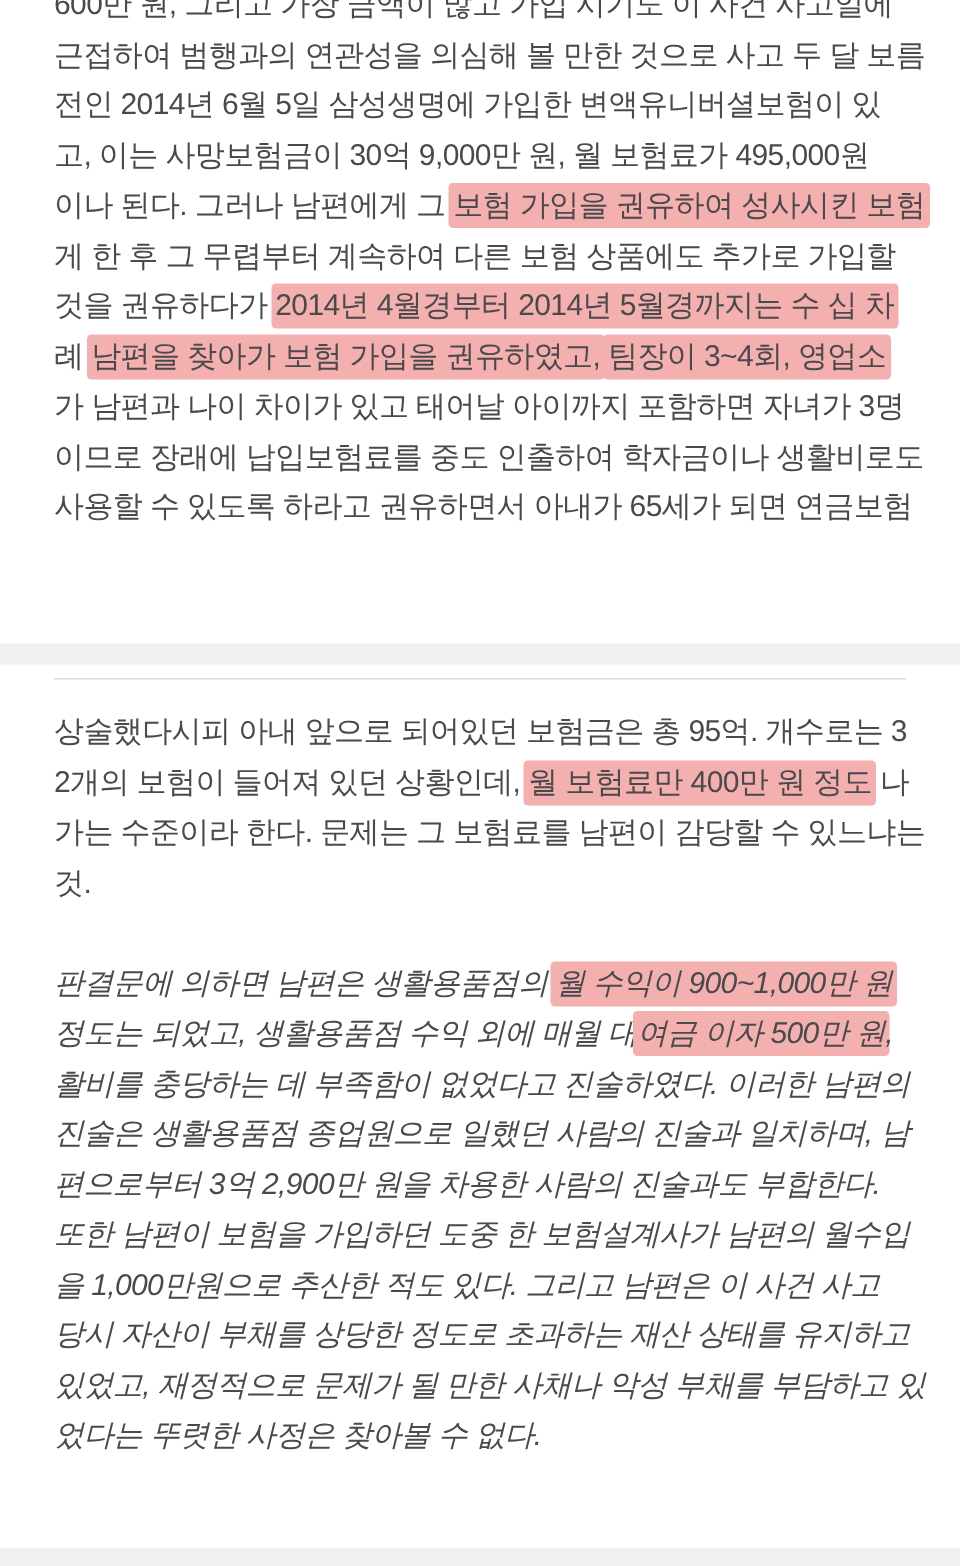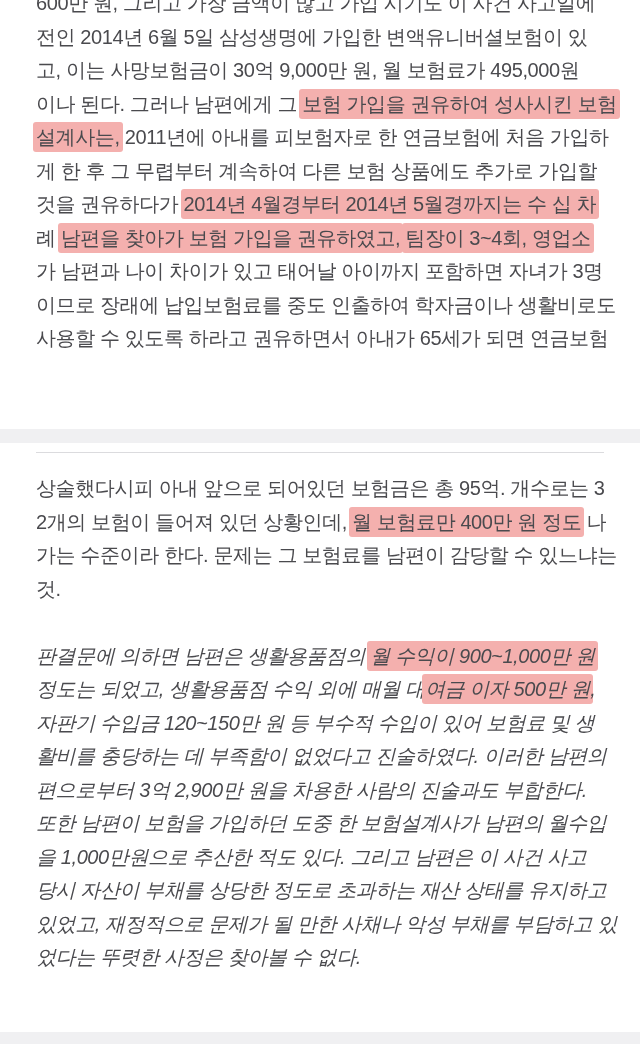--- a/index.html
+++ b/index.html
@@ -45,46 +45,46 @@
     text-align:right;
   }
 </style>
 </head>
 <body>
 
 <div id="article-root">
   <div class="card" id="sec1">
       <div class="para">
         <div class="line"><span class="seg">600만 원, 그리고 가장 금액이 많고 가입 시기도 이 사건 사고일에</span></div>
+        <div class="line"><span class="seg">근접하여 범행과의 연관성을 의심해 볼 만한 것으로 사고 두 달 보름</span></div>
         <div class="line"><span class="seg">전인 2014년 6월 5일 삼성생명에 가입한 변액유니버셜보험이 있</span></div>
         <div class="line"><span class="seg">고, 이는 사망보험금이 30억 9,000만 원, 월 보험료가 495,000원</span></div>
         <div class="line"><span class="seg">이나 된다. 그러나 남편에게 그 </span><span class="seg hl">보험 가입을 권유하여 성사시킨 보험</span></div>
-        <div class="line"><span class="seg hl">설계사는,</span><span class="seg"> 2011년에 아내를 피보험자로 한 연금보험에 처음 가입하</span></div>
         <div class="line"><span class="seg">게 한 후 그 무렵부터 계속하여 다른 보험 상품에도 추가로 가입할</span></div>
         <div class="line"><span class="seg">것을 권유하다가 </span><span class="seg hl">2014년 4월경부터 2014년 5월경까지는 수 십 차</span></div>
         <div class="line"><span class="seg">례 </span><span class="seg hl">남편을 찾아가 보험 가입을 권유하였고,</span><span class="seg"> </span><span class="seg hl">팀장이 3~4회, 영업소</span></div>
         <div class="line"><span class="seg">가 남편과 나이 차이가 있고 태어날 아이까지 포함하면 자녀가 3명</span></div>
         <div class="line"><span class="seg">이므로 장래에 납입보험료를 중도 인출하여 학자금이나 생활비로도</span></div>
         <div class="line"><span class="seg">사용할 수 있도록 하라고 권유하면서 아내가 65세가 되면 연금보험</span></div>
       </div>
     </div>
   <div class="gap" id="gap1"></div>
   <div class="card" id="sec2">
       <hr class="divider">
       <div class="para">
         <div class="line"><span class="seg">상술했다시피 아내 앞으로 되어있던 보험금은 총 95억. 개수로는 3</span></div>
         <div class="line"><span class="seg">2개의 보험이 들어져 있던 상황인데, </span><span class="seg hl">월 보험료만 400만 원 정도</span><span class="seg"> 나</span></div>
         <div class="line"><span class="seg">가는 수준이라 한다. 문제는 그 보험료를 남편이 감당할 수 있느냐는</span></div>
         <div class="line"><span class="seg">것.</span></div>
       </div>
       <div class="para">
         <div class="line"><span class="seg">판결문에 의하면 남편은 생활용품점의 </span><span class="seg hl">월 수익이 900~1,000만 원</span></div>
         <div class="line"><span class="seg">정도는 되었고, 생활용품점 수익 외에 매월 대</span><span class="seg hl">여금 이자 500만 원</span><span class="seg">,</span></div>
-        <div class="line"><span class="seg">자판기 수입금 120~150만 원 등 부수적 수입이 있어 보험료 및 생</span></div>
         <div class="line"><span class="seg">활비를 충당하는 데 부족함이 없었다고 진술하였다. 이러한 남편의</span></div>
+        <div class="line"><span class="seg">진술은 생활용품점 종업원으로 일했던 사람의 진술과 일치하며, 남</span></div>
         <div class="line"><span class="seg">편으로부터 3억 2,900만 원을 차용한 사람의 진술과도 부합한다.</span></div>
         <div class="line"><span class="seg">또한 남편이 보험을 가입하던 도중 한 보험설계사가 남편의 월수입</span></div>
         <div class="line"><span class="seg">을 1,000만원으로 추산한 적도 있다. 그리고 남편은 이 사건 사고</span></div>
         <div class="line"><span class="seg">당시 자산이 부채를 상당한 정도로 초과하는 재산 상태를 유지하고</span></div>
         <div class="line"><span class="seg">있었고, 재정적으로 문제가 될 만한 사채나 악성 부채를 부담하고 있</span></div>
         <div class="line"><span class="seg">었다는 뚜렷한 사정은 찾아볼 수 없다.</span></div>
       </div>
     </div>
   <div class="gap" id="gap2"></div>
 </div>

